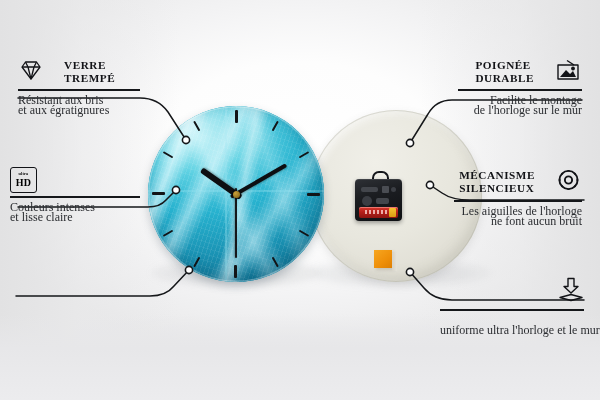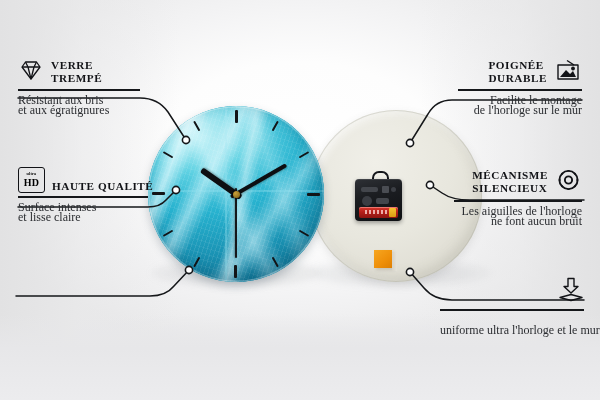--- a/index.html
+++ b/index.html
@@ -102,21 +102,21 @@
   .hand{position:absolute;left:50%;top:50%;transform-origin:0 50%;}
   .hand .bar{position:absolute;top:-2.6px;left:-6px;height:5.2px;background:#0d0f12;border-radius:2.6px;
     box-shadow:0 1px 2px rgba(0,0,0,0.30);}
   .hand.min .bar{top:-2.1px;height:4.2px;}
   .hand.sec .bar{top:-0.9px;height:1.8px;background:#15171a;}
   .cap{position:absolute;left:50%;top:50%;width:7px;height:7px;margin:-3.5px 0 0 -3.5px;border-radius:50%;
     background:radial-gradient(circle at 35% 32%,#c9a03a,#7d5f13);box-shadow:0 1px 2px rgba(0,0,0,.4);}
 
   
   .callout{position:absolute;}
-  .co-title{display:flex;align-items:center;gap:7px;}
+  .co-title{display:flex;align-items:center;gap:20px;}
   .co-title .txt{font-family:"Liberation Serif", serif;font-weight:700;
     font-size:11.2px;line-height:12.6px;letter-spacing:0.55px;color:#121317;text-transform:uppercase;white-space:nowrap;}
   .co-rule{height:1.6px;background:#15171a;margin:3px 0 4px 0;}
   .co-sub{font-family:"Liberation Serif", serif;font-size:12px;line-height:10.2px;color:#2a2c30;white-space:nowrap;}
   .left  .co-title{justify-content:flex-start;}
   .left  .co-sub{text-align:left;}
   .right .co-title{justify-content:flex-end;}
   .right .co-sub{text-align:right;}
   .icon{flex:0 0 auto;display:block;}
 
@@ -253,35 +253,34 @@
         <span>TREMPÉ</span>
       </span>
     </div>
     <div class="co-rule" style="width:122px"></div>
     <div class="co-sub">
       <span>Résistant aux bris</span><br>
       <span>et aux égratignures</span>
     </div>
   </div>
 
-  <div class="callout left" style="left:18px;top:167px;width:130px;">
+  <div class="callout left" style="left:10px;top:167px;width:130px;">
     <div class="co-title">
       <span class="icon" style="width:25px;height:24px;border:1.4px solid #121317;border-radius:3px;
                    display:flex;flex-direction:column;align-items:center;justify-content:center;line-height:1;">
         <span style="font-size:4.2px;font-weight:700;letter-spacing:.2px;">ultra</span>
         <span style="font-size:10px;font-weight:700;letter-spacing:.2px;margin-top:1px;">HD</span>
       </span>
       <span class="txt">
         <br>
-        <span>HAUTE QUALITÉ</span>
       </span>
     </div>
     <div class="co-rule" style="width:130px"></div>
     <div class="co-sub">
-      <span>Surface intenses</span><br>
+      <span>Couleurs intenses</span><br>
       <span>et lisse claire</span>
     </div>
   </div>
 
 
   <div class="callout right" style="right:18px;top:167px;width:128px;">
     <div class="co-title">
       <span class="txt">
         <span>MÉCANISME</span><br>
         <span>SILENCIEUX</span>

